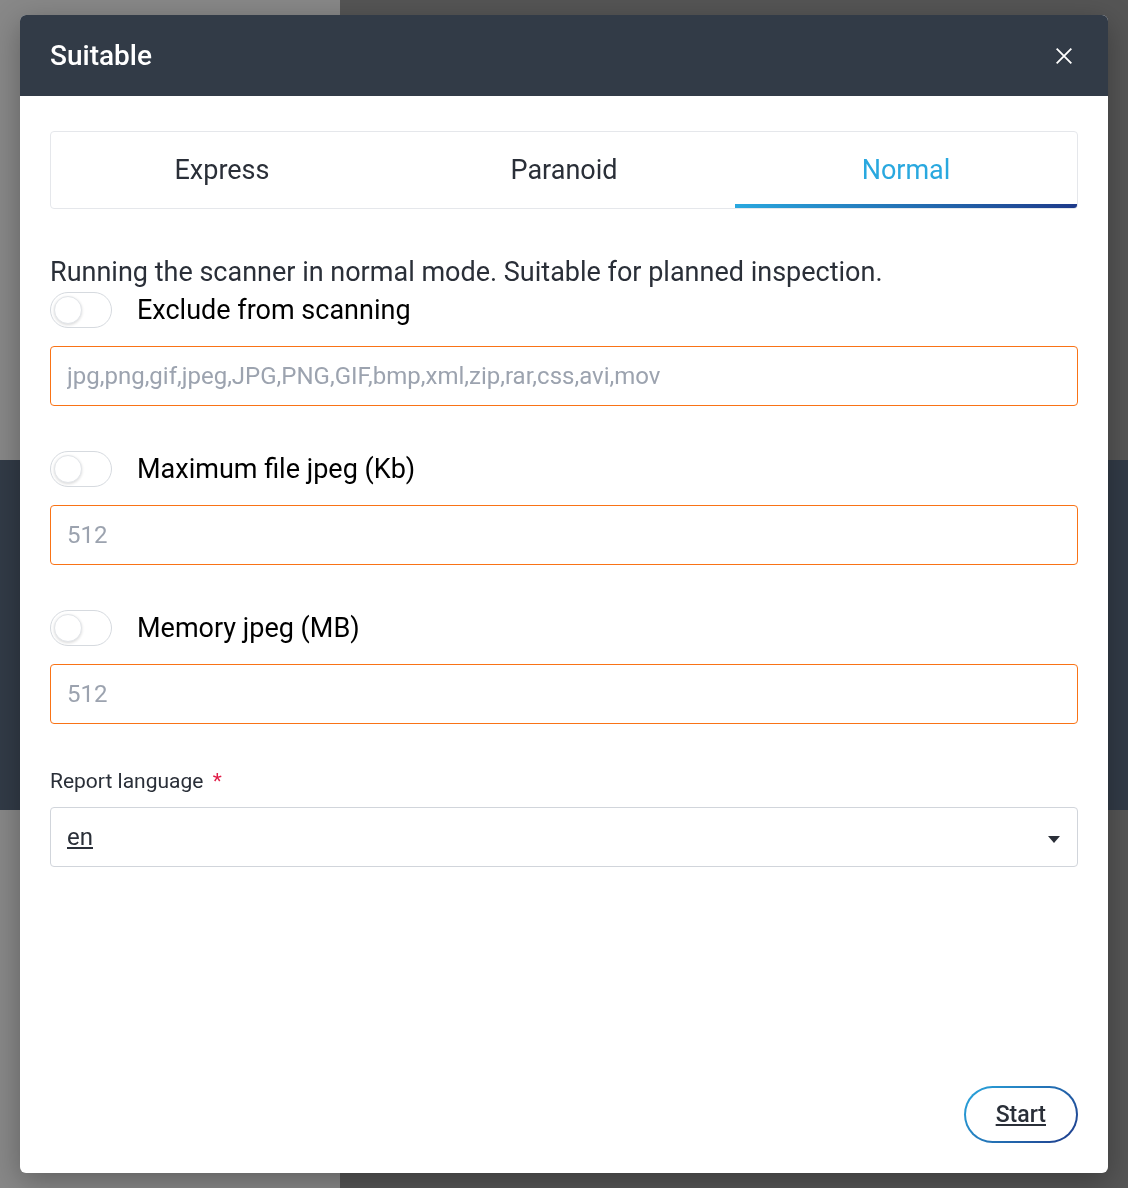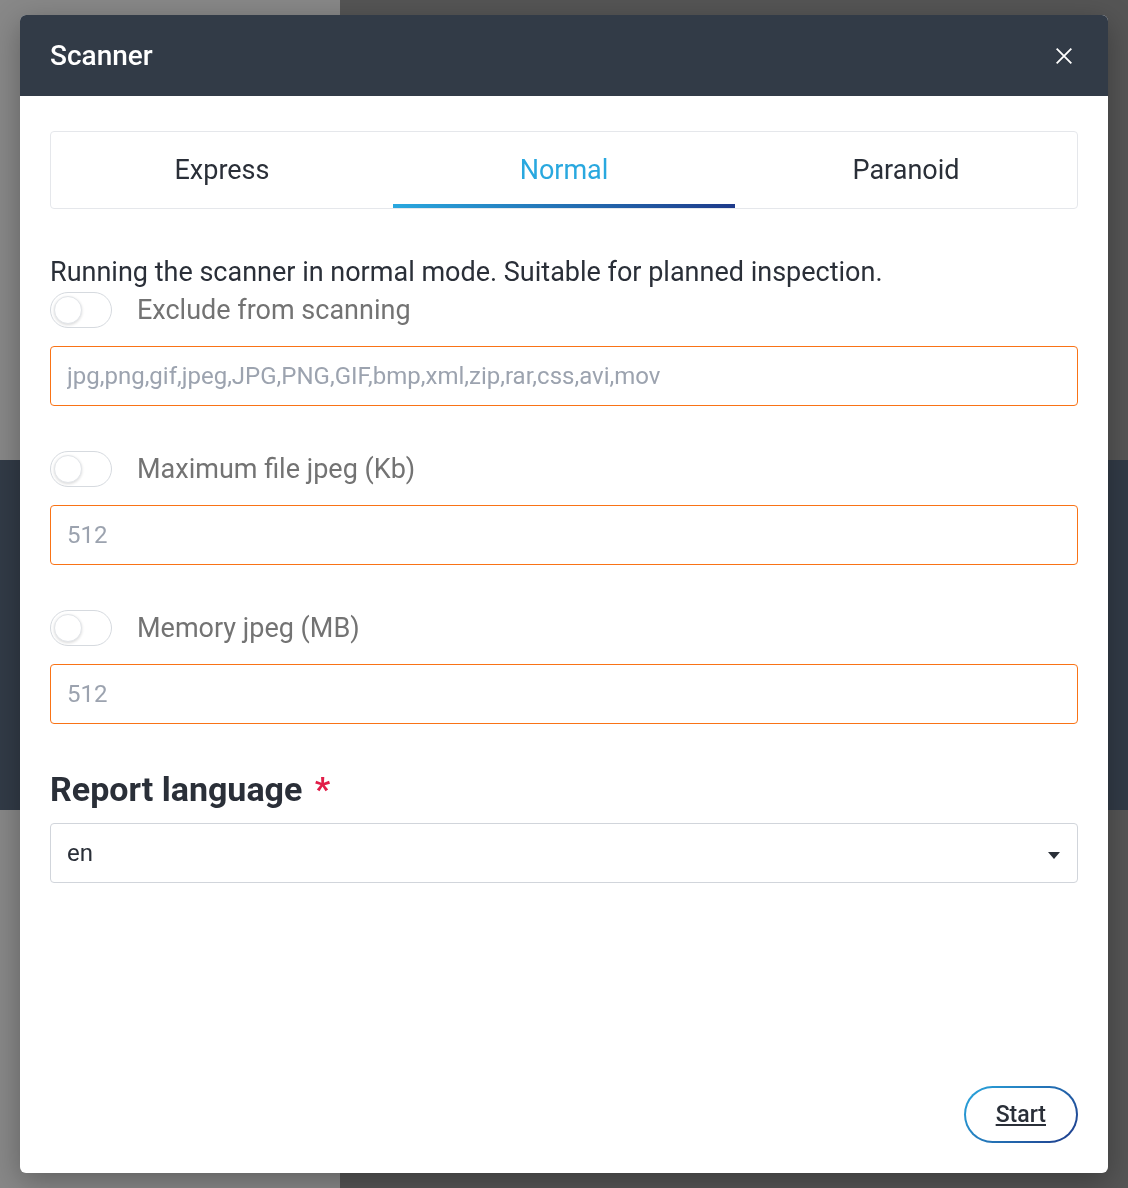--- a/index.html
+++ b/index.html
@@ -134,38 +134,38 @@
       left: 3px;
       width: 28px;
       height: 28px;
       border-radius: 50%;
       background: #fff;
       box-shadow: 0 1px 3px rgba(0,0,0,0.15);
       border: 1px solid #e2e5e9;
     }
     .field-label {
       font-size: 27px;
-      color: #737373;
+      color: #000000;
     }
     .text-input {
       width: 100%;
       padding: 15px 16px;
       font-size: 24px;
       color: #9ca3af;
       border: 1px solid #f97316;
       border-radius: 4px;
       background: #fff;
       font-family: inherit;
     }
     .text-input::placeholder {
       color: #9ca3af;
     }
     .select-label {
-      font-size: 34px;
-      font-weight: 700;
+      font-size: 21px;
+      font-weight: 400;
       color: #2a2f38;
       margin-bottom: 14px;
       display: block;
     }
     .required-star {
       color: #e11d48;
       margin-left: 4px;
     }
     .select-wrapper {
       position: relative;
@@ -175,20 +175,21 @@
       padding: 15px 16px;
       font-size: 24px;
       color: #2a2f38;
       border: 1px solid #d1d5db;
       border-radius: 4px;
       background: #fff;
       cursor: pointer;
       display: flex;
       align-items: center;
       justify-content: space-between;
+      text-decoration: underline;
     }
     .select-caret svg {
       width: 14px;
       height: 10px;
       fill: #2a2f38;
     }
     .modal-footer {
       padding: 0 30px 30px 30px;
       display: flex;
       justify-content: flex-end;
@@ -211,33 +212,33 @@
       text-decoration: underline;
     }
   </style>
 </head>
 <body>
 
 <div class="backdrop"></div>
 
 <div class="modal">
   <div class="modal-header">
-    <div class="modal-title">Scanner</div>
+    <div class="modal-title">Suitable</div>
     <div class="close-btn">
       <svg viewBox="0 0 24 24" fill="none">
         <path d="M4 4 L20 20 M20 4 L4 20"></path>
       </svg>
     </div>
   </div>
 
   <div class="modal-body">
     <div class="tabs">
       <div class="tab">Express</div>
+      <div class="tab">Paranoid</div>
       <div class="tab active">Normal</div>
-      <div class="tab">Paranoid</div>
     </div>
 
     <div class="description">Running the scanner in normal mode. Suitable for planned inspection.</div>
 
     <div class="field-group">
       <div class="field-row">
         <div class="toggle">
           <div class="toggle-knob"></div>
         </div>
         <div class="field-label">Exclude from scanning</div>

